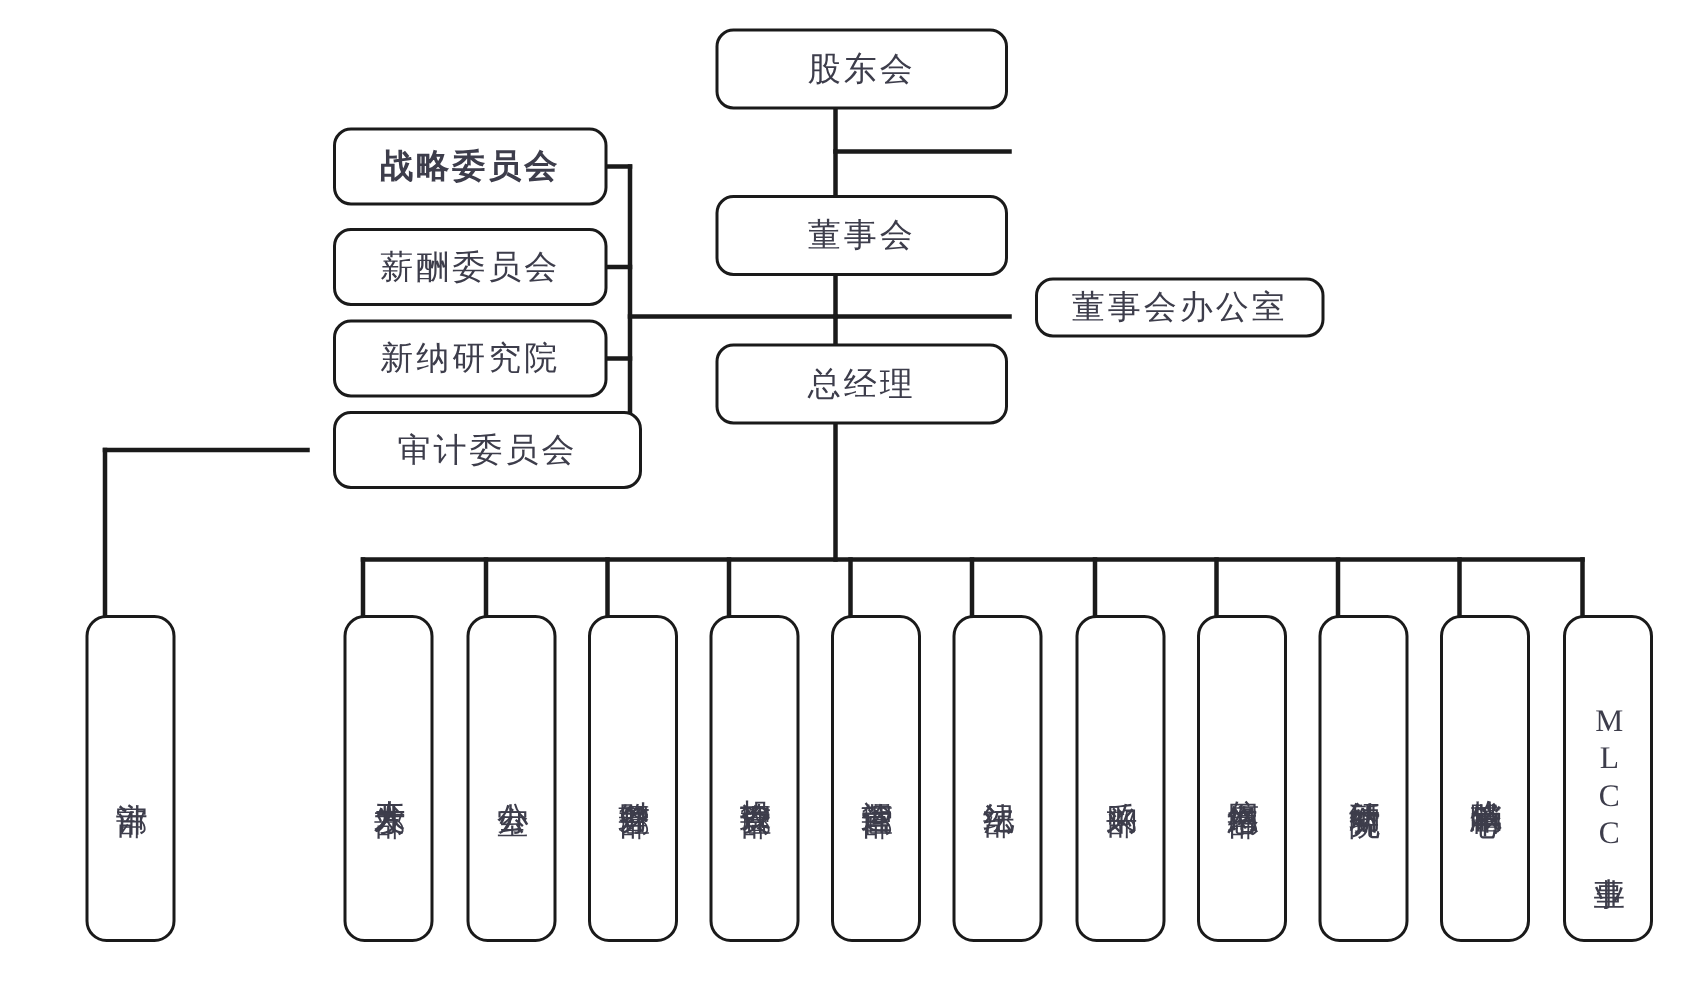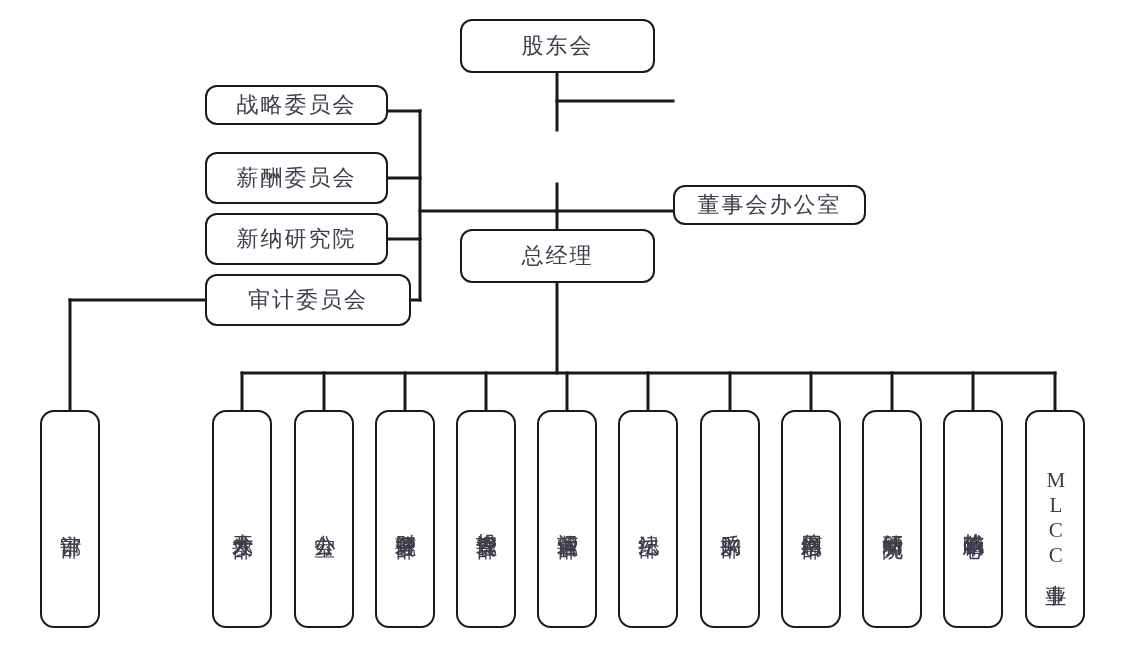--- a/index.html
+++ b/index.html
@@ -30,20 +30,21 @@
     position: absolute;
     box-sizing: border-box;
     border: 2px solid #1a1a1a;
     background: #ffffff;
     display: flex;
     align-items: center;
     justify-content: center;
     text-align: center;
     color: #3d3d4b;
     z-index: 2;
+    margin-left: 17px;
   }
   .node.h {
     border-radius: 12px;
     font-size: 22px;
     letter-spacing: 2px;
     line-height: 1.2;
   }
   .node.v {
     border-radius: 14px;
     font-size: 21px;
@@ -100,29 +101,32 @@
       <line x1="811" y1="373" x2="811" y2="410"></line>
       <line x1="892" y1="373" x2="892" y2="410"></line>
       <line x1="973" y1="373" x2="973" y2="410"></line>
       <line x1="1055" y1="373" x2="1055" y2="410"></line>
     </g>
   </svg>
 
   <div class="node h" style="left: 460px; top: 19px; width: 195px; height: 54px;">
     <span>股东会</span>
   </div>
+  <div class="node h" style="left: 460px; top: 130px; width: 195px; height: 54px;">
+    <span>董事会</span>
+  </div>
   <div class="node h" style="left: 673px; top: 185px; width: 193px; height: 40px;">
     <span>董事会办公室</span>
   </div>
   <div class="node h" style="left: 460px; top: 229px; width: 195px; height: 54px;">
     <span>总经理</span>
   </div>
 
   <div id="committee-layer">
-      <div class="node h" style="left: 205px; top: 85px; width: 183px; height: 40px;">
+      <div class="node h" style="left: 205px; top: 85px; width: 183px; height: 52px; font-weight: bold;">
         <span>战略委员会</span>
       </div>
       <div class="node h" style="left: 205px; top: 152px; width: 183px; height: 52px;">
         <span>薪酬委员会</span>
       </div>
       <div class="node h" style="left: 205px; top: 213px; width: 183px; height: 52px;">
         <span>新纳研究院</span>
       </div>
       <div class="node h" style="left: 205px; top: 274px; width: 206px; height: 52px;">
         <span>审计委员会</span>

